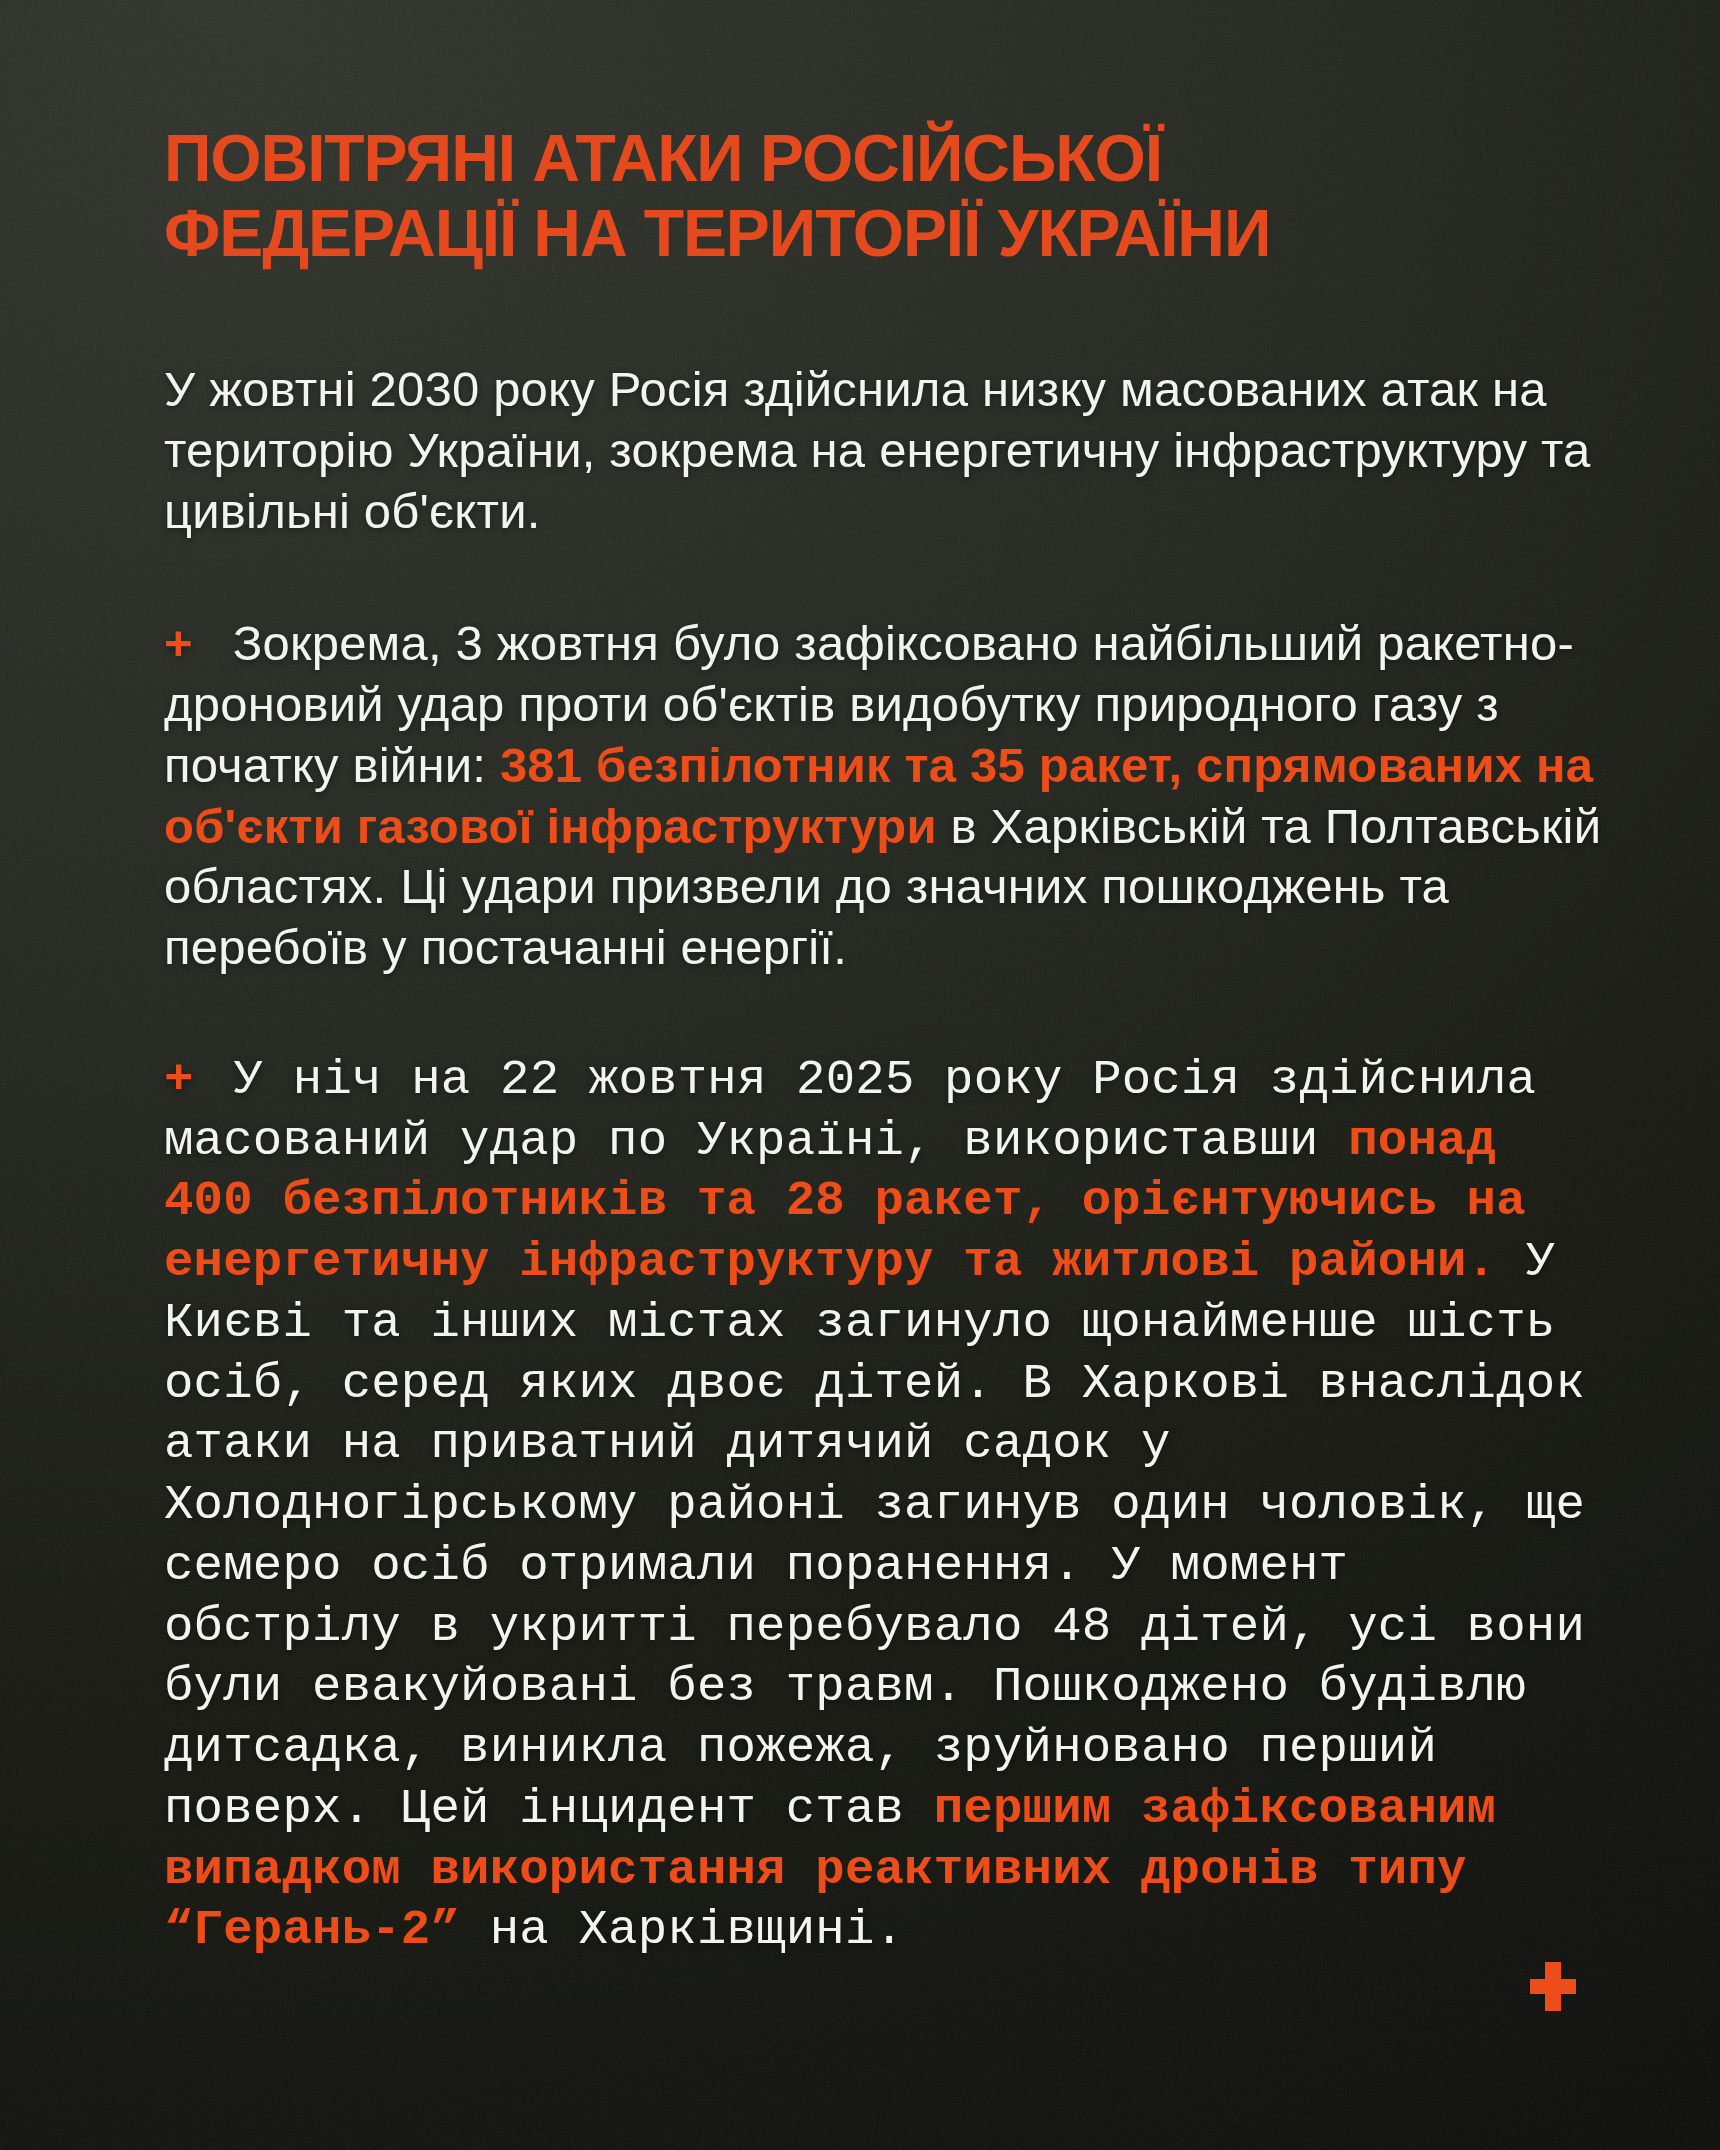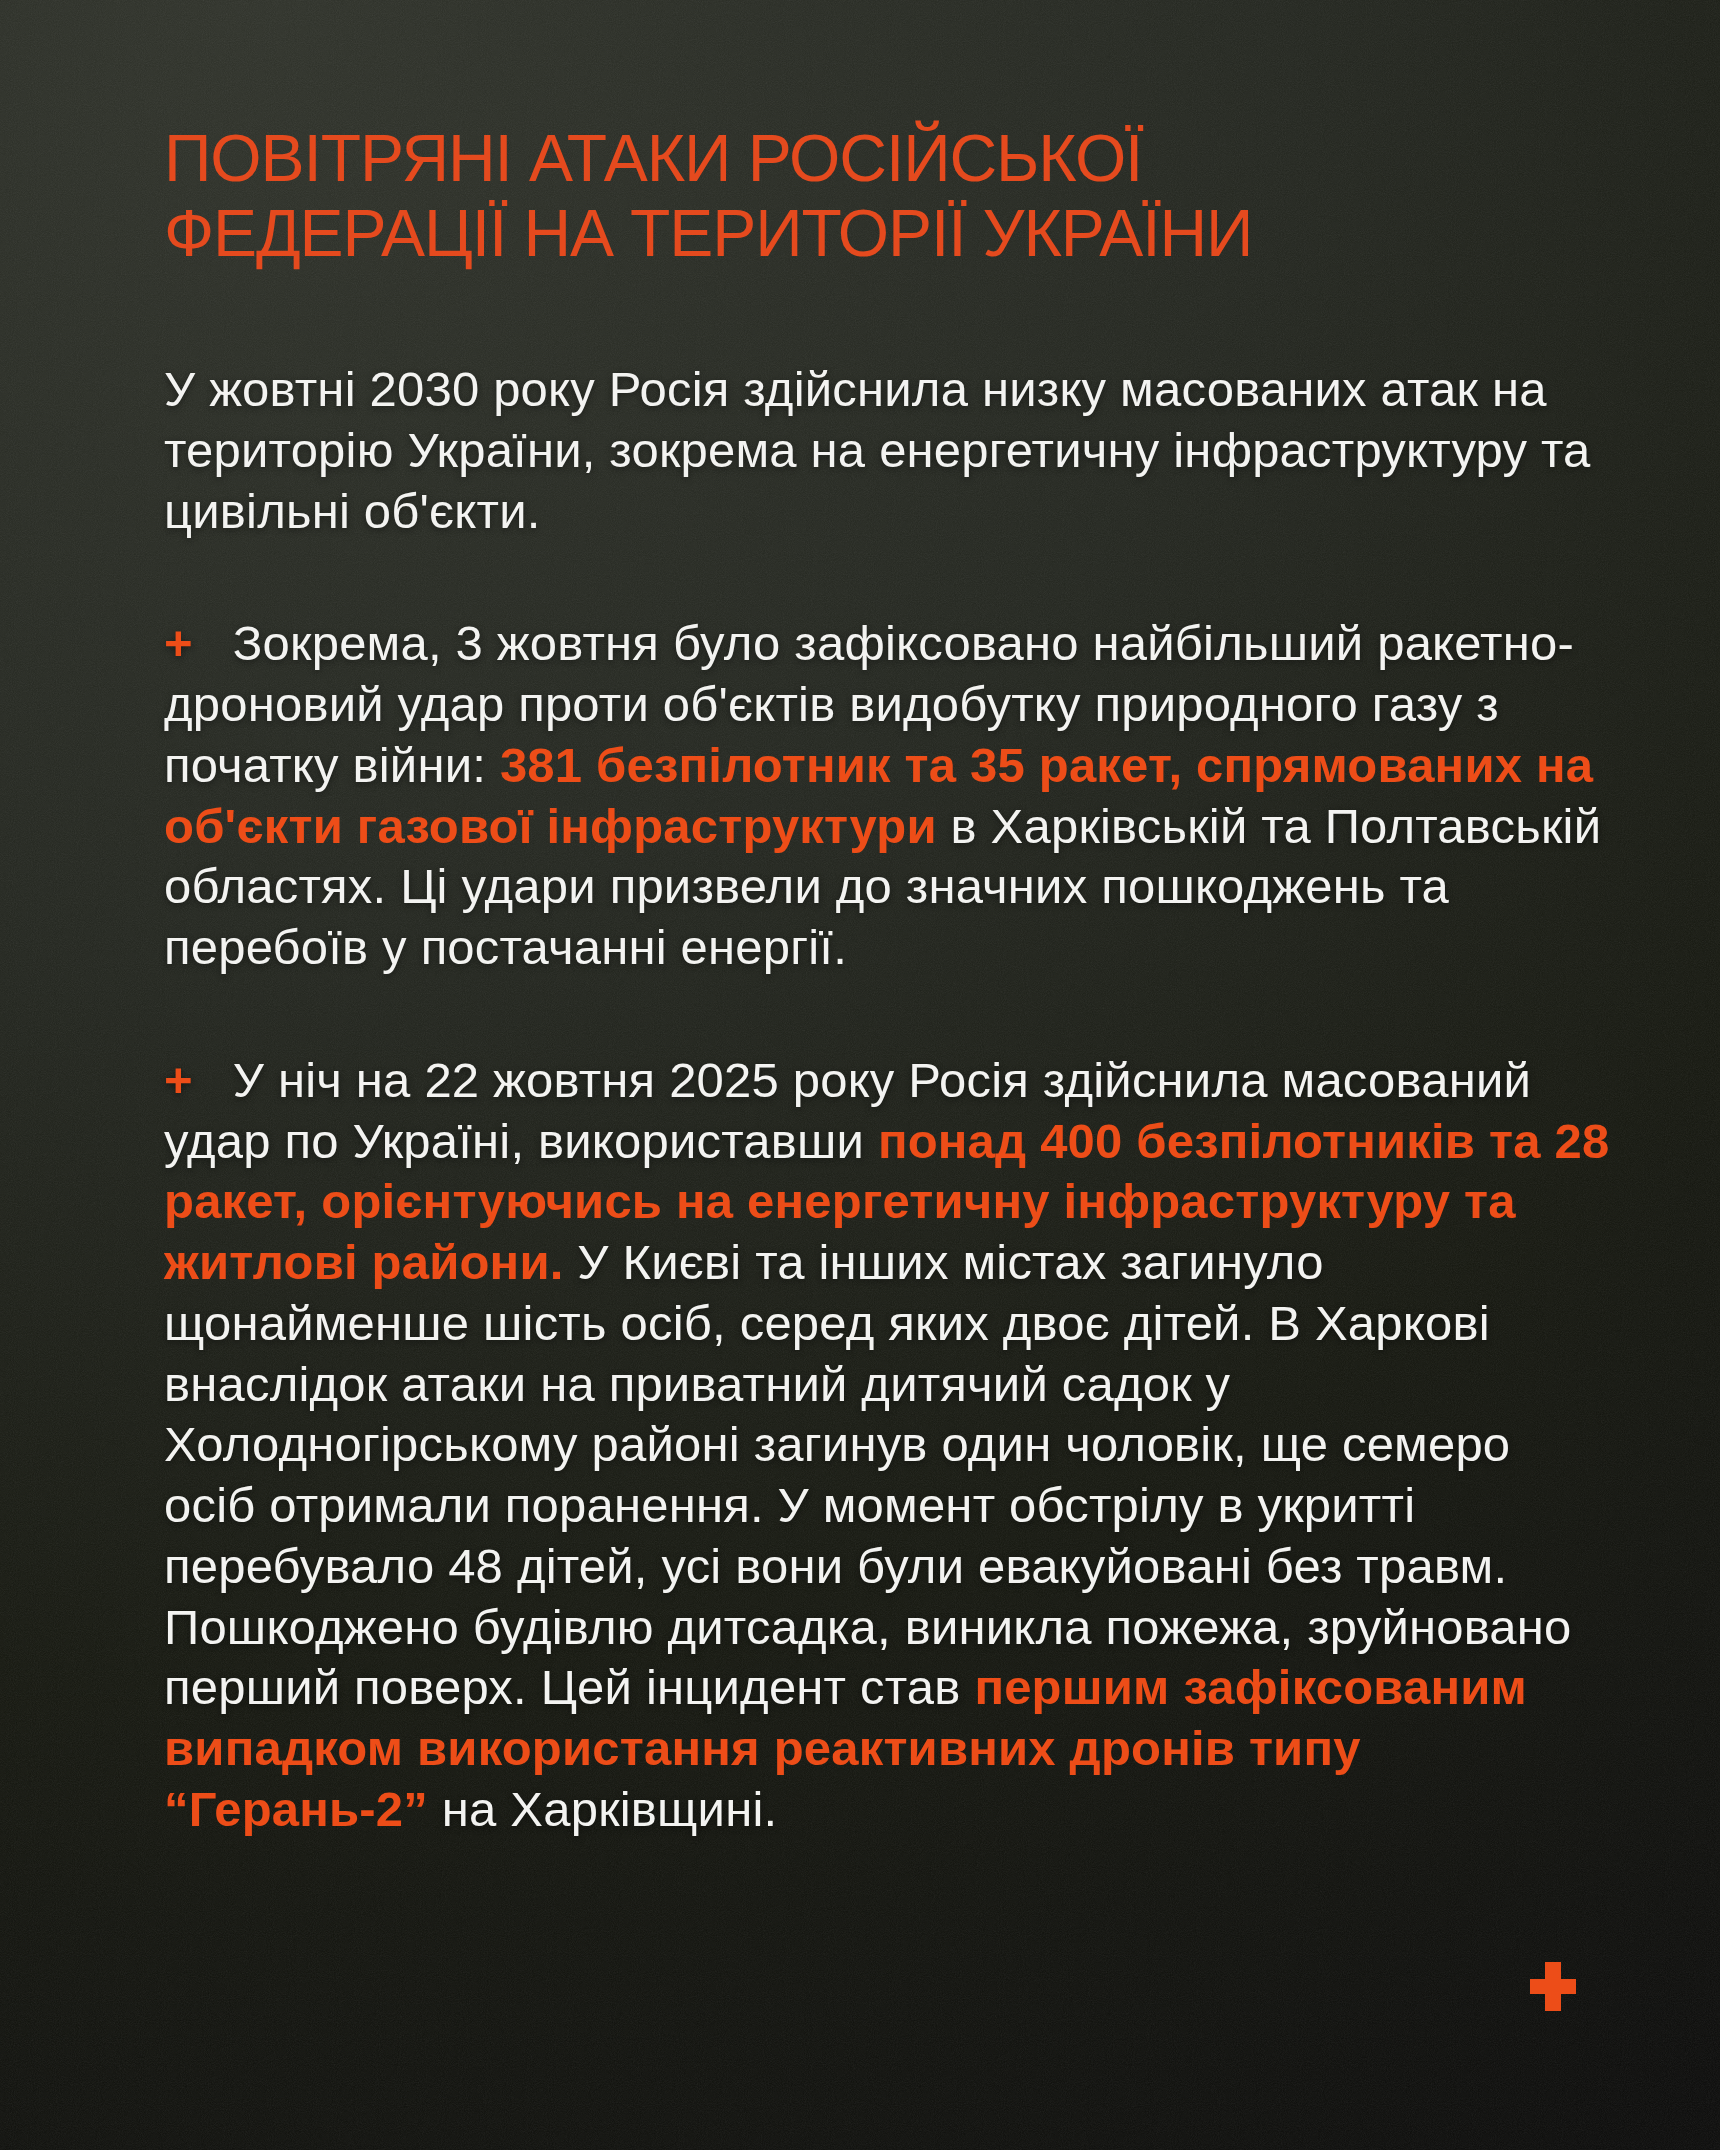--- a/index.html
+++ b/index.html
@@ -35,36 +35,36 @@
   .content {
     position: absolute;
     left: 164px;
     top: 121px;
     width: 1449px;
   }
   .title {
     margin: 0 0 89px 0;
     color: var(--title-color);
     font-size: 66px;
-    font-weight: 400;
+    font-weight: 700;
     line-height: 1.13;
     letter-spacing: -1.1px;
     text-transform: uppercase;
   }
   .title .title-line { display: block; }
   .paragraphs p {
     margin: 0 0 72px 0;
     color: var(--body-text-color);
     font-size: 49px;
     line-height: 1.24;
     font-weight: 400;
     letter-spacing: 0.2px;
     text-shadow: 0 2.3px 7.6px rgba(0,0,0,0.45);
   }
-  .paragraphs p:last-child { margin-bottom: 0; }
+  .paragraphs p:last-child { margin-bottom: 0; font-family: Liberation Mono, monospace; }
   .paragraphs .bullet {
     color: var(--accent-color);
     font-weight: 700;
     margin-right: 40px;
   }
   .paragraphs .accent {
     color: var(--accent-color);
     font-weight: 700;
     text-shadow: none;
   }

